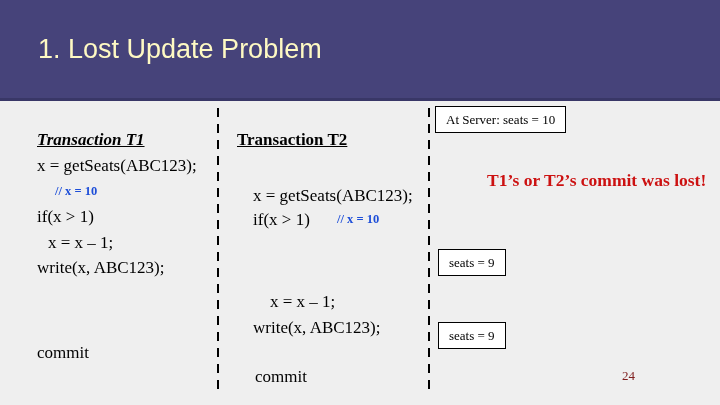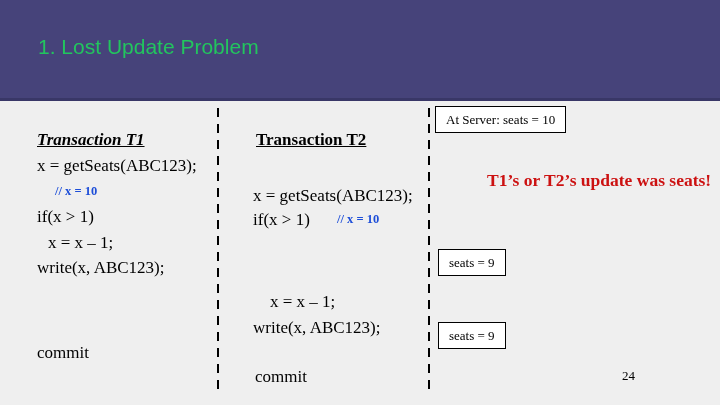--- a/index.html
+++ b/index.html
@@ -24,23 +24,23 @@
     background: #46437A;
     border-bottom: 3px solid #393767;
   }
   .slide-title {
     position: absolute;
     left: 38px;
     top: 36px;
     margin: 0;
     font-family: "Liberation Sans", sans-serif;
     font-weight: normal;
-    font-size: 21px;
+    font-size: 27px;
     line-height: 1;
-    color: #22c55e;
+    color: #fef9c3;
     white-space: nowrap;
   }
   .dashed-line {
     position: absolute;
     top: 108px;
     width: 2px;
     height: 284px;
     background: repeating-linear-gradient(to bottom, #000 0 9px, transparent 9px 16px);
   }
   .dash-1 { left: 217px; }
@@ -76,34 +76,34 @@
     color: #CC1111;
     line-height: 1;
     white-space: nowrap;
   }
   .page-number {
     position: absolute;
     left: 622px;
     top: 369px;
     font-size: 13px;
     line-height: 1;
-    color: #000000;
+    color: #7f1d1d;
   }
 
   
   .t1-header { left: 37px; top: 130px; font-style: italic; }
   .t1-line1  { left: 37px; top: 156px; }
   .t1-com1   { left: 55px; top: 184px; }
   .t1-line2  { left: 37px; top: 207px; }
   .t1-line3  { left: 48px; top: 233px; }
   .t1-line4  { left: 37px; top: 258px; }
   .t1-commit { left: 37px; top: 343px; }
 
   
-  .t2-header { left: 256px; top: 130px; }
+  .t2-header { left: 237px; top: 130px; }
   .t2-line1  { left: 253px; top: 186px; }
   .t2-line2  { left: 253px; top: 210px; }
   .t2-com1   { left: 337px; top: 212px; }
   .t2-line3  { left: 270px; top: 292px; }
   .t2-line4  { left: 253px; top: 318px; }
   .t2-commit { left: 255px; top: 367px; }
 
   
   .srv-initial { left: 435px; top: 106px; }
   .srv-alert   { left: 487px; top: 172px; }
@@ -132,19 +132,19 @@
 
   <div class="txt col-header t2-header">Transaction T2</div>
   <div class="txt t2-line1">x = getSeats(ABC123);</div>
   <div class="txt t2-line2">if(x &gt; 1)</div>
   <div class="txt comment t2-com1">// x = 10</div>
   <div class="txt t2-line3">x = x – 1;</div>
   <div class="txt t2-line4">write(x, ABC123);</div>
   <div class="txt t2-commit">commit</div>
 
   <div class="server-box srv-initial">At Server: seats = 10</div>
-  <div class="alert srv-alert">T1’s or T2’s update was seats!</div>
+  <div class="alert srv-alert">T1’s or T2’s commit was lost!</div>
   <div class="server-box srv-box1">seats = 9</div>
   <div class="server-box srv-box2">seats = 9</div>
 
   <div class="page-number">24</div>
 
 </div>
 
 </body></html>

